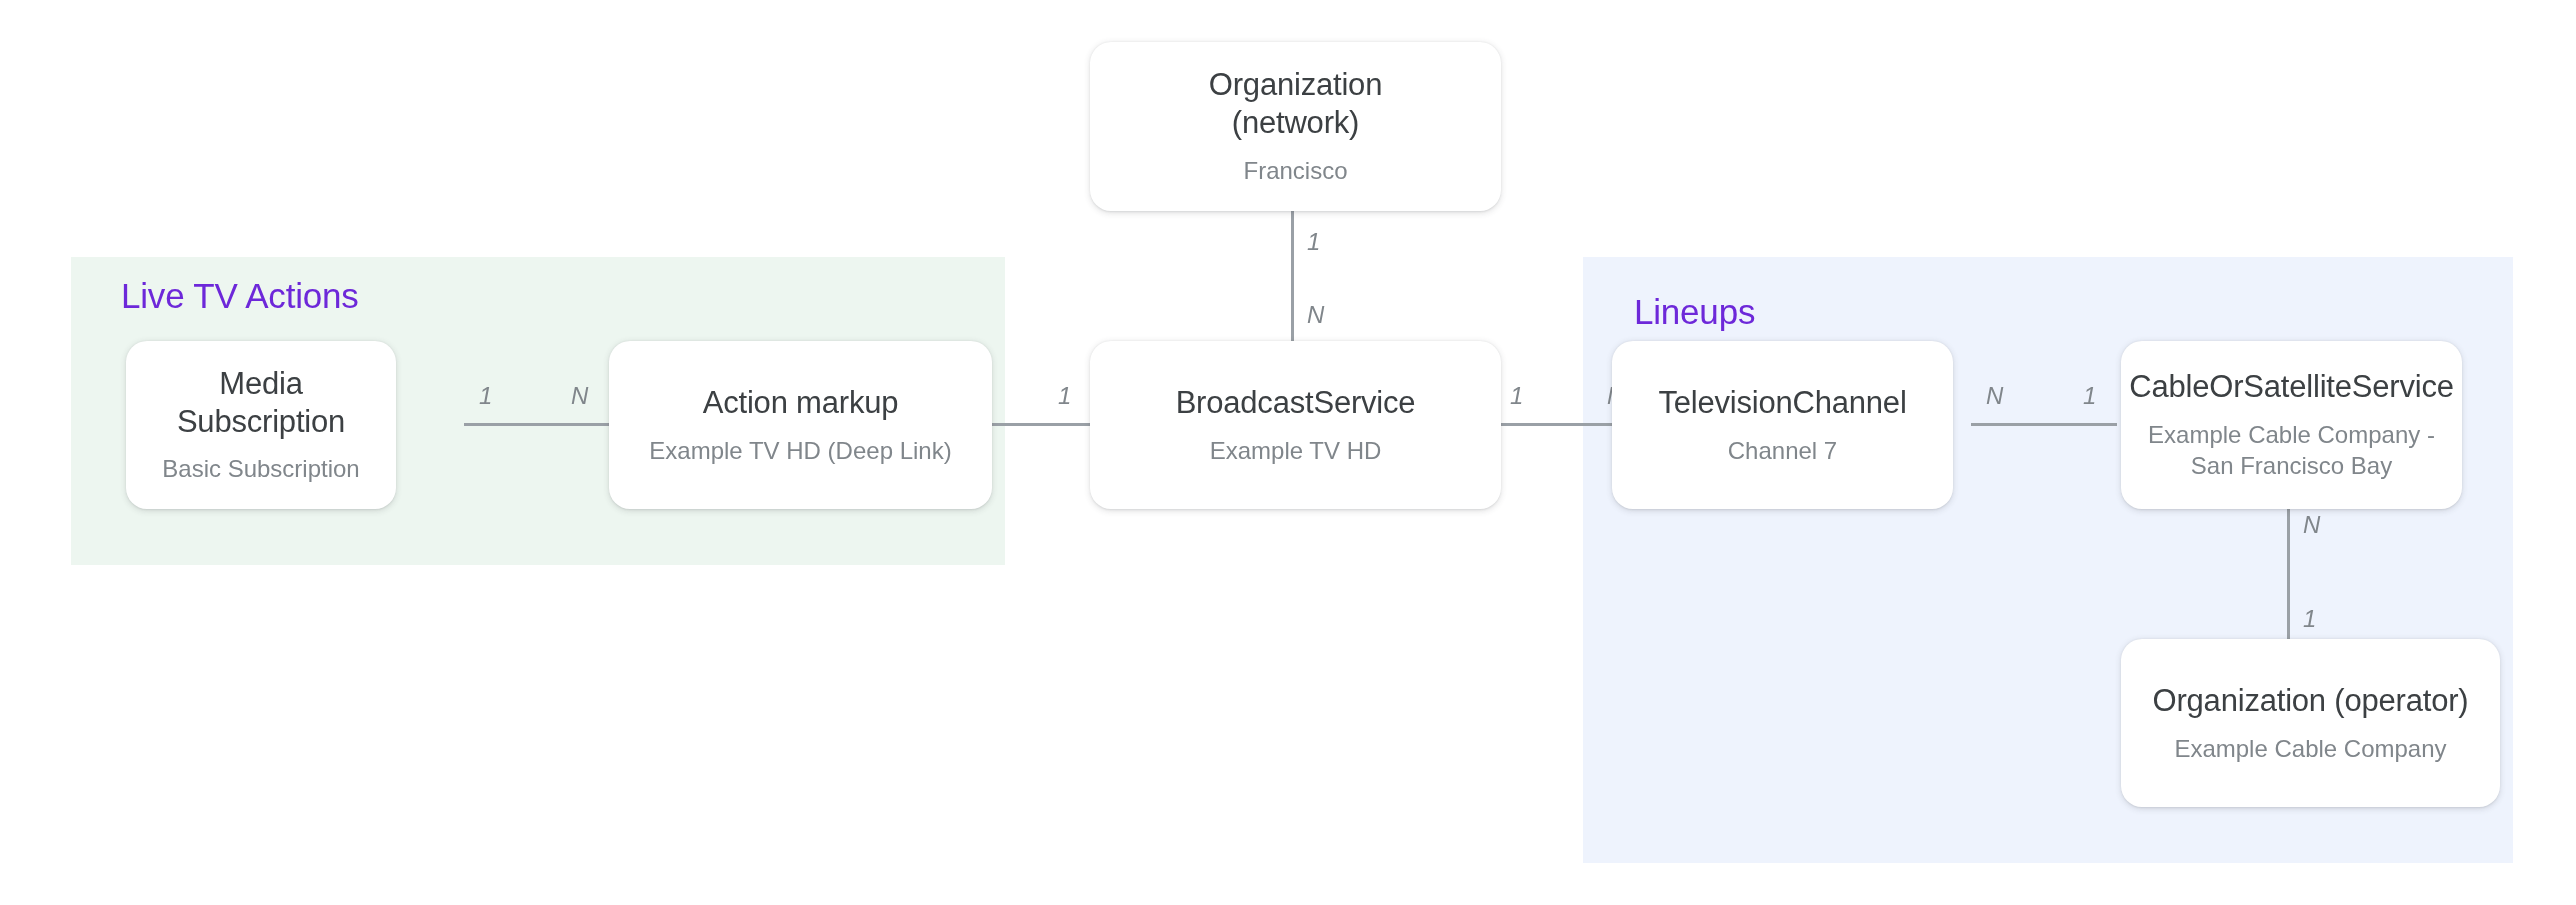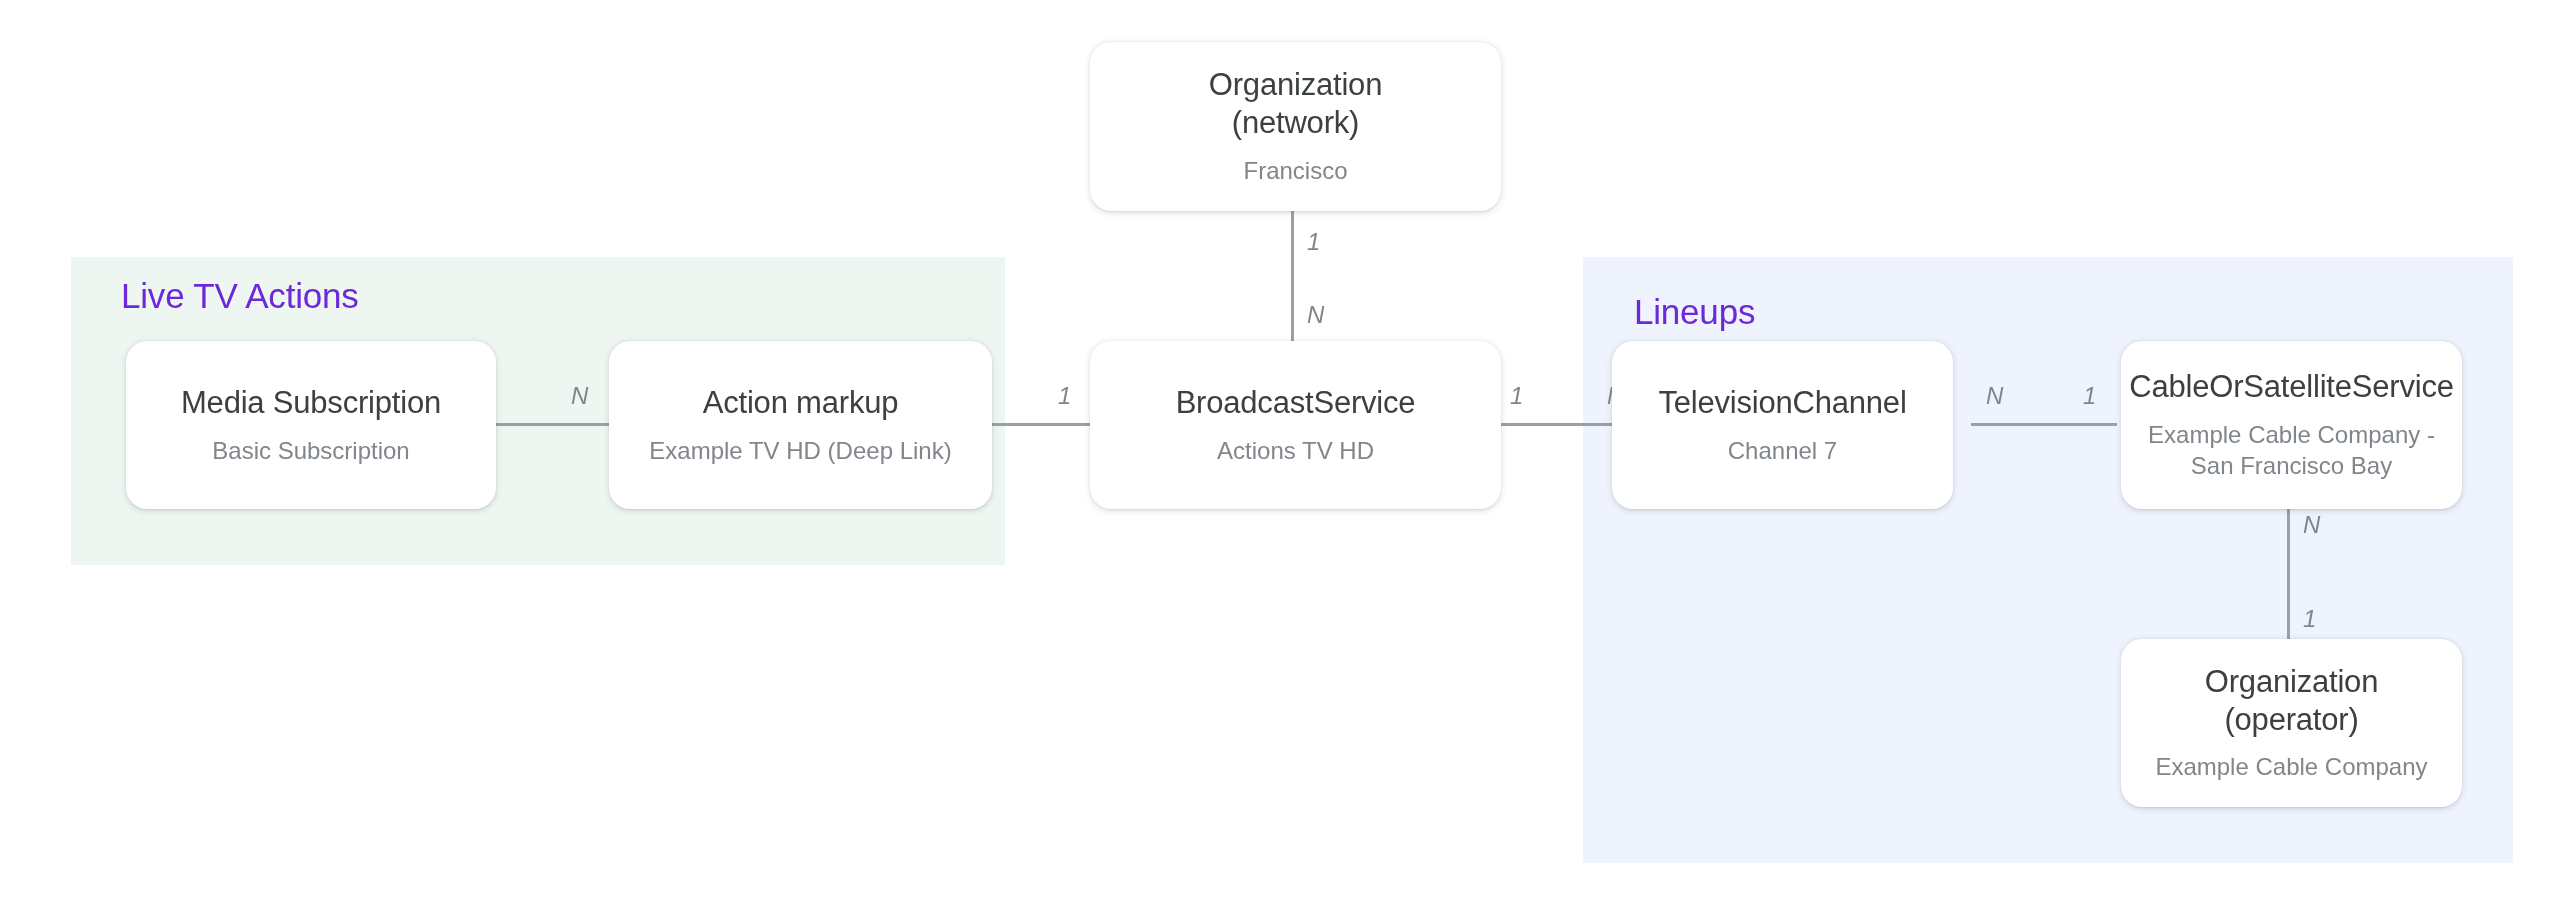--- a/index.html
+++ b/index.html
@@ -119,45 +119,45 @@
   <div class="edge-v" style="left:2287px; top:507px; height:132px;"></div>
   <div class="card-label" style="left:2303px; top:511px;">N</div>
   <div class="card-label" style="left:2303px; top:605px;">1</div>
 
   <div class="node" style="left:1090px; top:42px; width:411px; height:169px;">
     <div class="node-title">Organization
 (network)</div>
     <div class="node-sub">Francisco</div>
   </div>
 
-  <div class="node" style="left:126px; top:341px; width:370px; height:168px;">
+  <div class="node" style="left:126px; top:341px; width:270px; height:168px;">
     <div class="node-title">Media Subscription</div>
     <div class="node-sub">Basic Subscription</div>
   </div>
 
   <div class="node" style="left:609px; top:341px; width:383px; height:168px;">
     <div class="node-title">Action markup</div>
     <div class="node-sub">Example TV HD (Deep Link)</div>
   </div>
 
   <div class="node" style="left:1090px; top:341px; width:411px; height:168px;">
     <div class="node-title">BroadcastService</div>
-    <div class="node-sub">Actions TV HD</div>
+    <div class="node-sub">Example TV HD</div>
   </div>
 
   <div class="node" style="left:1612px; top:341px; width:341px; height:168px;">
     <div class="node-title">TelevisionChannel</div>
     <div class="node-sub">Channel 7</div>
   </div>
 
   <div class="node" style="left:2121px; top:341px; width:341px; height:168px;">
     <div class="node-title">CableOrSatelliteService</div>
     <div class="node-sub">Example Cable Company -
 San Francisco Bay</div>
   </div>
 
-  <div class="node" style="left:2121px; top:639px; width:341px; height:168px;">
+  <div class="node" style="left:2121px; top:639px; width:379px; height:168px;">
     <div class="node-title">Organization (operator)</div>
     <div class="node-sub">Example Cable Company</div>
   </div>
 
 </div>
 
 
 </body></html>

